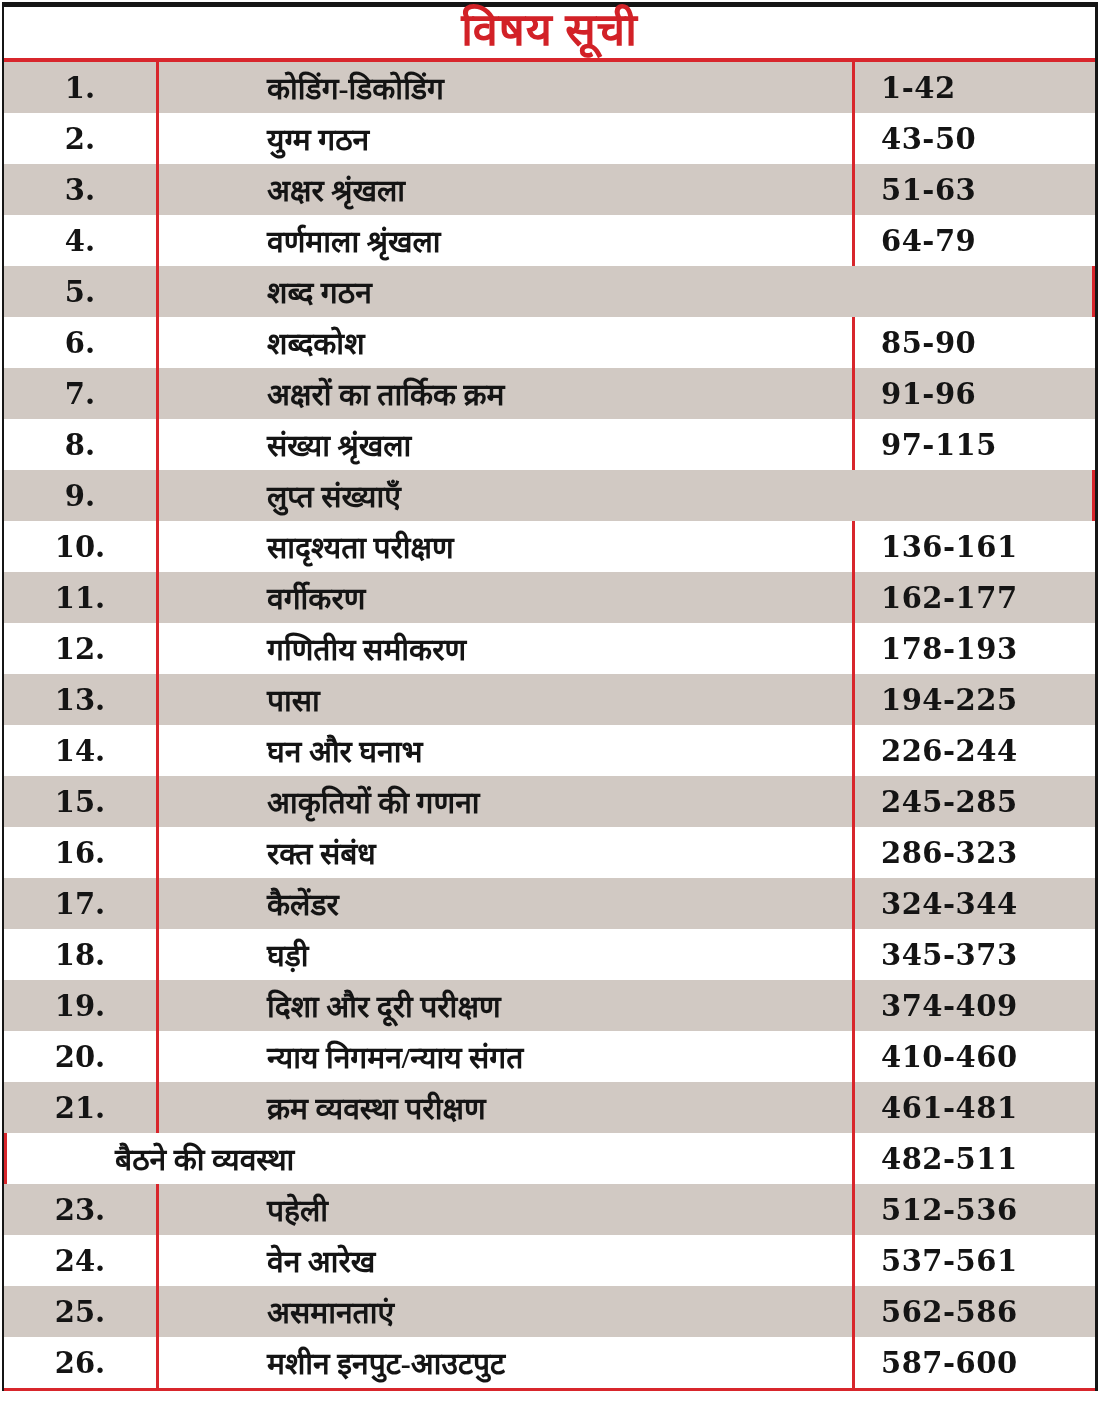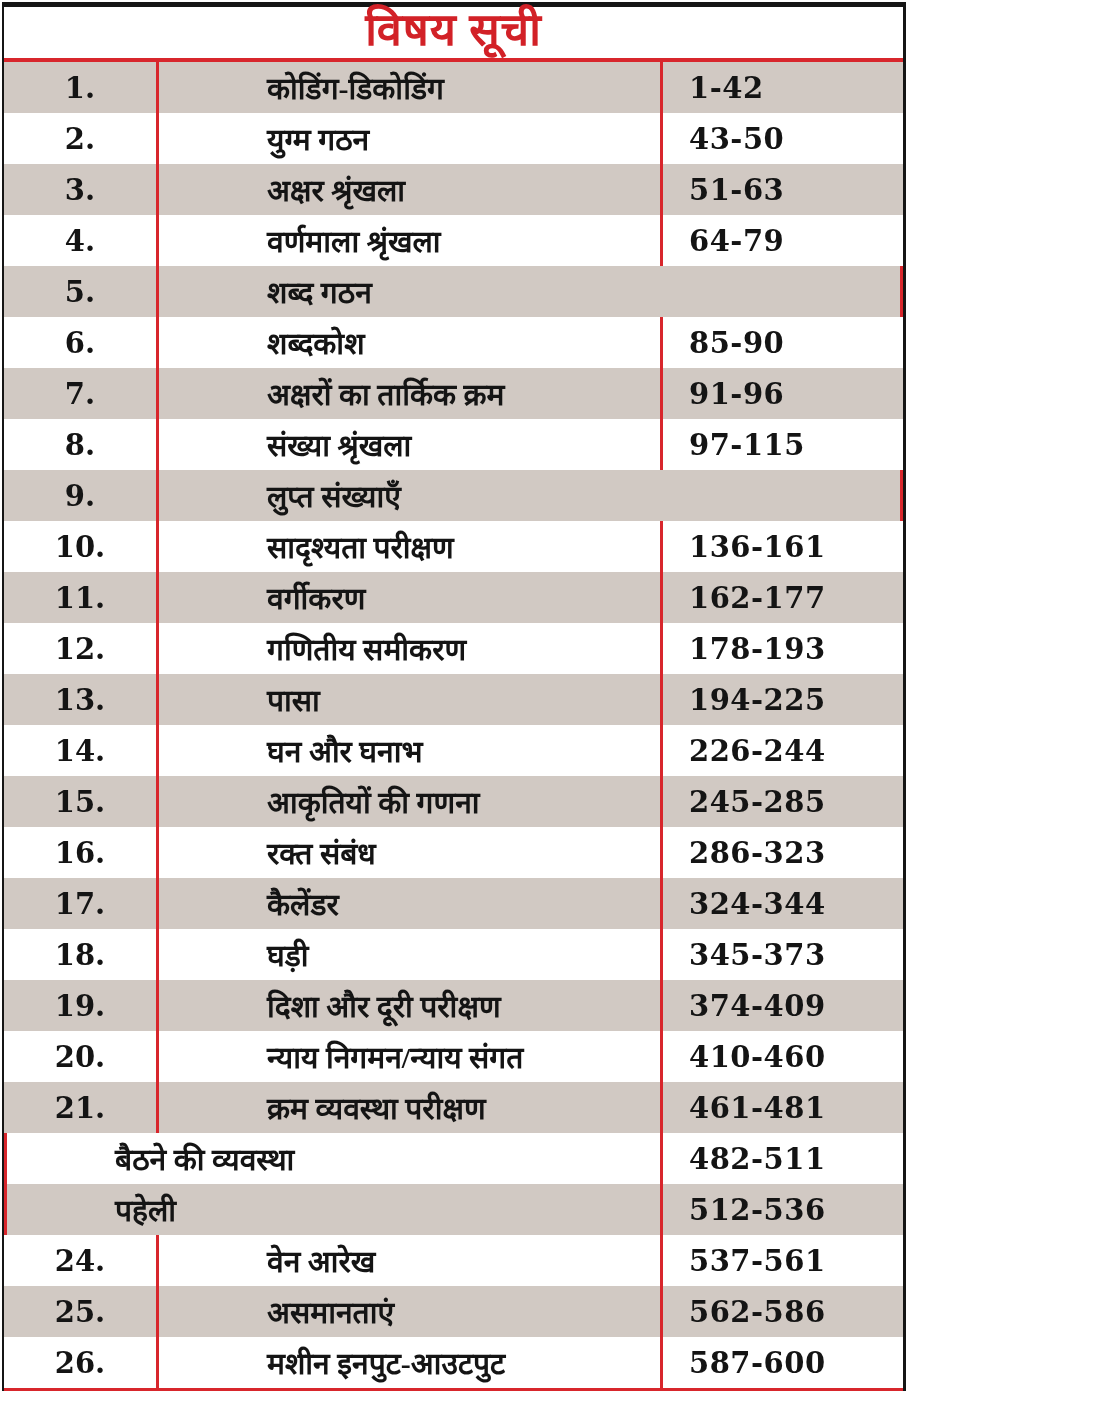--- a/index.html
+++ b/index.html
@@ -6,21 +6,21 @@
     --accent:#d22127;
     --line-red:#d8262c;
     --row-alt:#d1c9c3;
     --ink:#141414;
     --border-black:#151515;
   }
   *{margin:0;padding:0;box-sizing:border-box;}
   html,body{width:1105px;height:1406px;background:#ffffff;overflow:hidden;}
   body{font-family:"Liberation Serif","DejaVu Serif",serif;position:relative;}
   .toc{
-    position:absolute;left:2px;top:2px;width:904px;
+    position:absolute;left:2px;top:2px;width:1096px;
     border-style:solid;border-color:var(--border-black);
     border-width:5px 3px 0 2px;
     background:#fde047;
   }
   .title-band{
     height:55px;display:flex;align-items:center;justify-content:center;
     border-bottom:4px solid var(--line-red);
     background:#ffffff;
   }
   .title-band h1{
@@ -202,20 +202,21 @@
         <div class="vline"></div>
         <div class="cell pages">461-481</div>
       </div>
       <div class="row">
         <div class="vline"></div>
         <div class="cell topic">बैठने की व्यवस्था</div>
         <div class="vline"></div>
         <div class="cell pages">482-511</div>
       </div>
       <div class="row alt">
+        <div class="cell sn">23.</div>
         <div class="vline"></div>
         <div class="cell topic">पहेली</div>
         <div class="vline"></div>
         <div class="cell pages">512-536</div>
       </div>
       <div class="row">
         <div class="cell sn">24.</div>
         <div class="vline"></div>
         <div class="cell topic">वेन आरेख</div>
         <div class="vline"></div>

